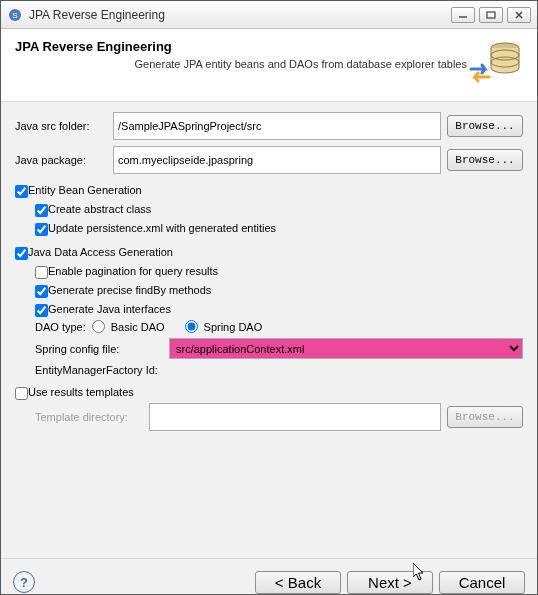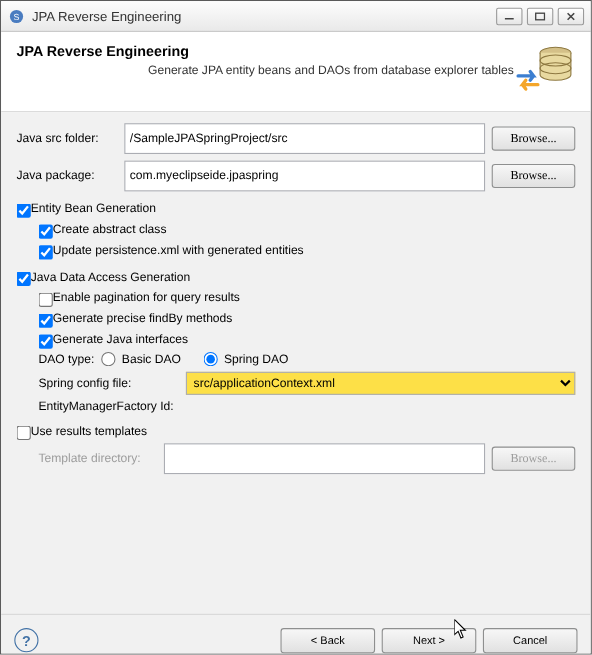--- a/index.html
+++ b/index.html
@@ -10,34 +10,34 @@
 .titlebar .winbtn { width:24px; height:16px; border:1px solid #9a9a9a; background:linear-gradient(#fff,#e6e6e6); border-radius:2px; margin-left:4px; display:inline-flex; align-items:center; justify-content:center; }
 .header { background:#fff; padding:10px 14px 18px; border-bottom:1px solid #d8d8d8; display:flex; }
 .header .htext { flex:1; }
 .header h1 { font-size:13px; font-weight:bold; margin-bottom:4px; }
 .header .sub { color:#333; margin-left:6px; font-size:11px;text-align:right; }
 .header .hicon { width:56px; height:44px; }
 .content { background:#f1f1f1; padding:10px 14px; height:456px; }
 .row { display:flex; align-items:center; margin-bottom:6px; gap:6px;justify-content:center; }
 .lbl { width:92px; }
 .txt { flex:1; height:28px; border:1px solid #abadb3; background:#fff; padding:1px 4px; font-family:inherit; font-size:11px; }
-.btn { width:76px; height:22px; border:1px solid #8e8f8f; background:linear-gradient(#f7f7f7,#e1e1e1); border-radius:3px; font-family:Liberation Serif, serif; font-size:11px; cursor:pointer; }
+.btn { width:76px; height:22px; border:1px solid #8e8f8f; background:linear-gradient(#f7f7f7,#e1e1e1); border-radius:3px; font-family:Liberation Mono, monospace; font-size:11px; cursor:pointer; }
 .btn:disabled { color:#9d9d9d; }
 .sect { margin-top:8px; }
 .chk { display:flex; align-items:flex-end; gap:0; margin-bottom:3px; line-height:16px; }
 .chk input { width:13px; height:13px; }
 .ind1 { margin-left:20px; }
 .ind2 { margin-left:20px; display:flex; align-items:center; gap:6px; margin-bottom:5px; }
 .radio-row { display:flex; align-items:center; gap:6px; }
-.sel { flex:1; height:21px; border:1px solid #abadb3; background:#fde047; font-family:inherit; font-size:11px; padding:0 2px; }
+.sel { flex:1; height:21px; border:1px solid #abadb3; background:#ec4899; font-family:inherit; font-size:11px; padding:0 2px; }
 .lbl2 { width:128px; }
 .disabled-lbl { color:#9d9d9d; }
 .footer { background:#f1f1f1; border-top:1px solid #d8d8d8; height:47px; padding:10px 12px; display:flex; align-items:center; }
 .help { width:22px; height:22px; border:1.5px solid #4272a6; border-radius:50%; color:#4272a6; display:flex; align-items:center; justify-content:center; font-weight:bold; font-size:13px; margin-right:auto; }
-.fbtn { width:86px; height:23px; margin-left:6px; border:1px solid #8e8f8f; background:linear-gradient(#f7f7f7,#e1e1e1); border-radius:3px; font-family:inherit; font-size:10px; cursor:pointer; }
+.fbtn { width:86px; height:23px; margin-left:6px; border:1px solid #8e8f8f; background:linear-gradient(#f7f7f7,#e1e1e1); border-radius:3px; font-family:inherit; font-size:15px; cursor:pointer; }
 .fbtn.default { border:1px solid #3c7fb1; box-shadow: inset 0 0 0 1px #a7d9f5; }
 .cursor-arrow { position:absolute; pointer-events:none; }
 </style>
 </head>
 <body>
 
 <div class="titlebar">
   <span class="appicon">
     <svg width="14" height="14" viewBox="0 0 14 14">
         <circle cx="7" cy="7" r="6" fill="#4a7cc0"></circle>

